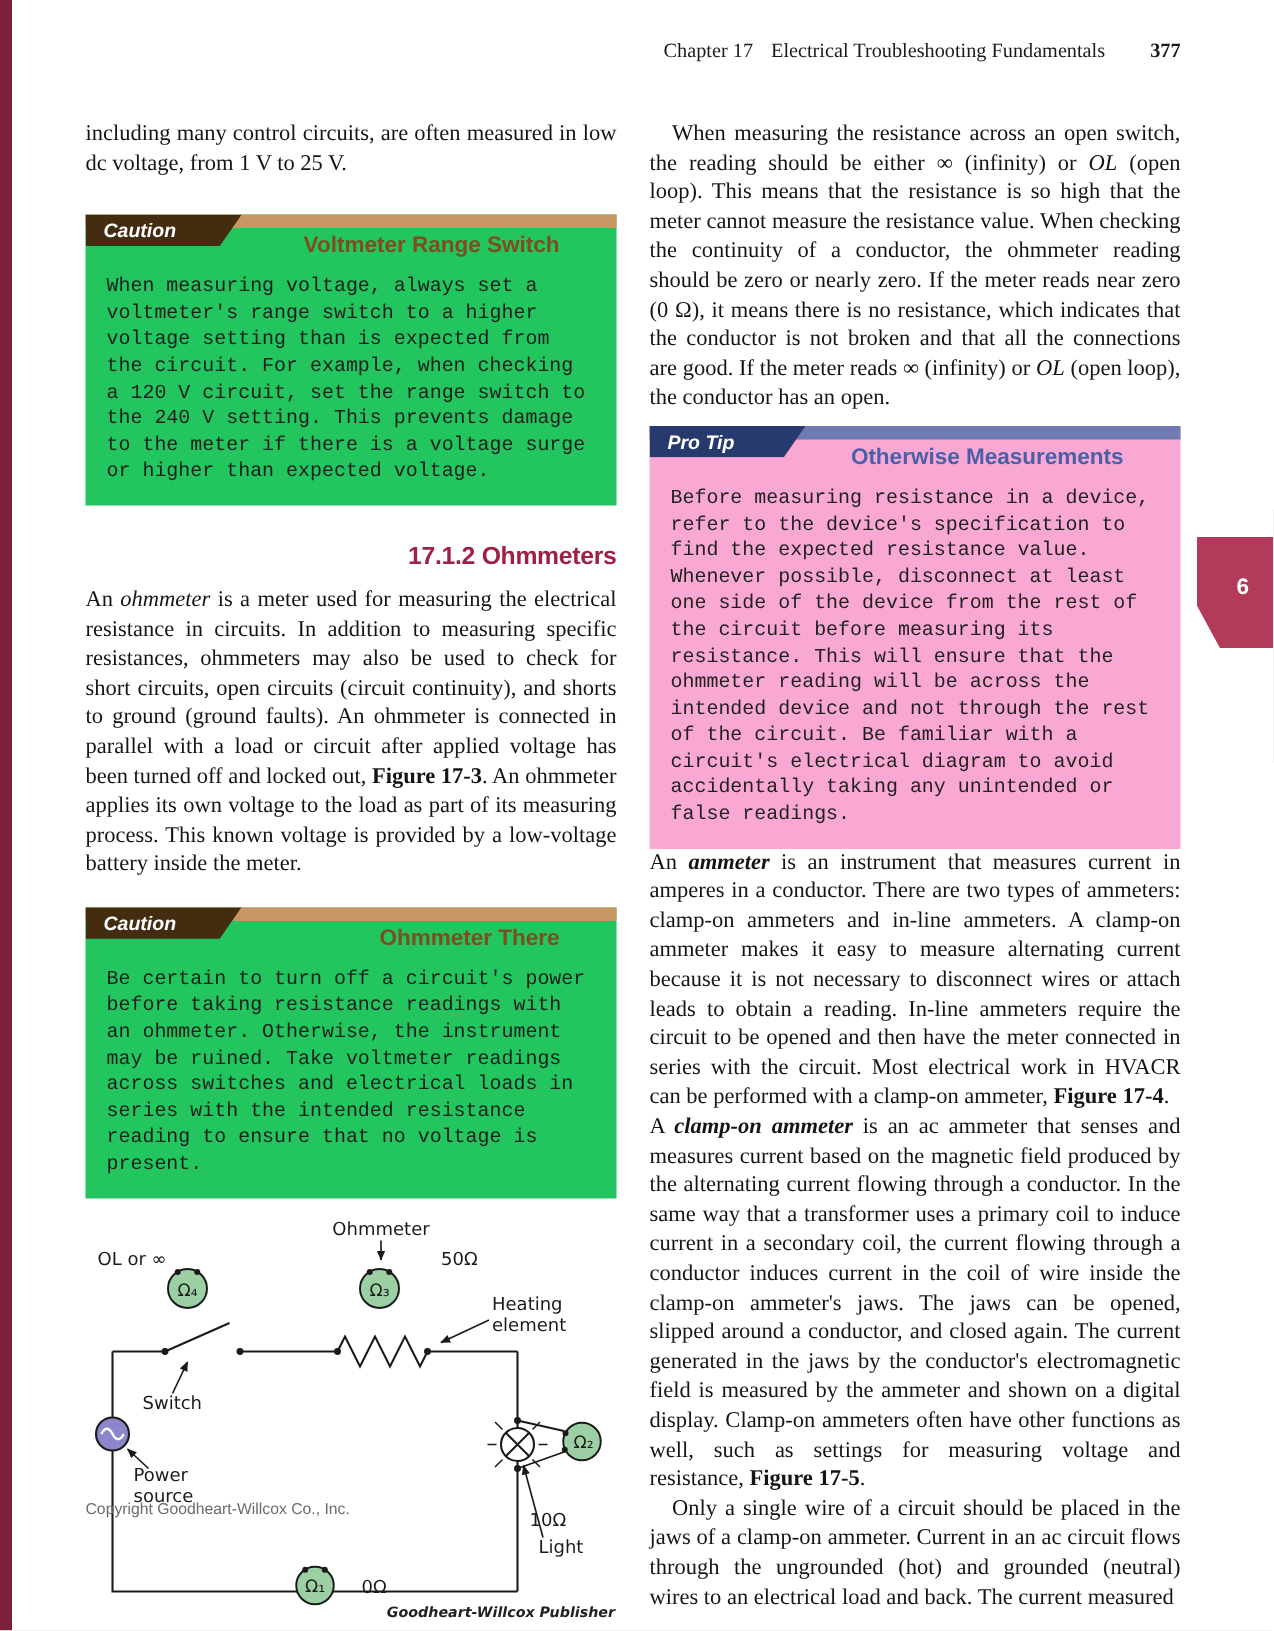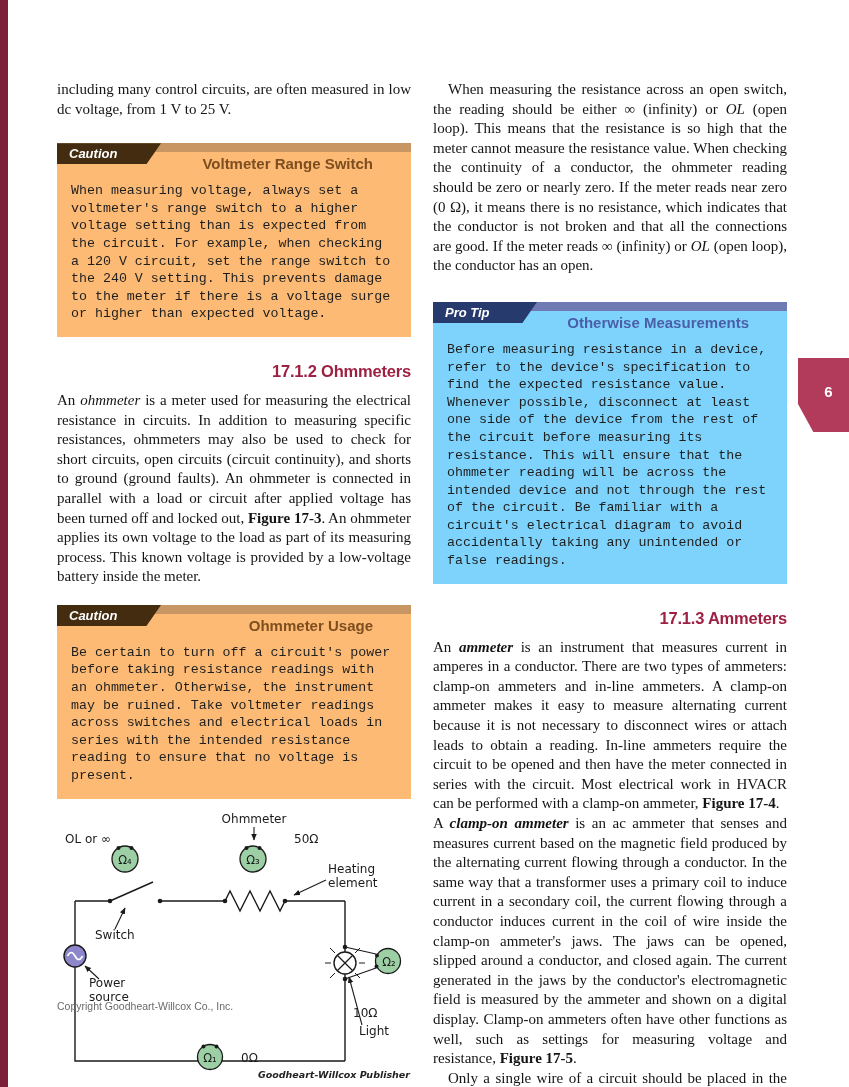--- a/index.html
+++ b/index.html
@@ -49,25 +49,25 @@
     font-style:italic; font-size:13px;
   }
   .note-title {
     position:absolute; top:12px; right:38px;
     font-family:"Liberation Sans",sans-serif; font-weight:700; font-size:15px;
   }
   .note-body {
     padding:8px 14px 14px 14px; font-family:Liberation Mono, monospace;
     font-size:13.3px; line-height:17.6px; color:#1f1f1f;
   }
-  .caution { background:#fdba74; }
+  .caution { background:#22c55e; }
   .caution .note-strip { background:#c79662; }
   .caution .note-tab { background:#432c10; }
   .caution .note-title { color:#7d4e1f; }
-  .protip { background:#7dd3fc; margin-top:26px; }
+  .protip { background:#f9a8d4; margin-top:8px; }
   .protip .note-strip { background:#707bb4; }
   .protip .note-tab { background:#273a6d; }
   .protip .note-title { color:#4a5fa8; }
   .fig { margin-top:12px; }
   .fig-svg { display:block; width:354px; height:272px; }
   .fig-svg text { font-family:"DejaVu Sans",sans-serif; font-size:12px; fill:#1a1a1a; }
   .fig-svg text.meter-label { font-size:11.5px; }
   .fig-svg text.credit { font-size:9.5px; font-style:italic; font-weight:700; fill:#222; }
   .fig-caption {
     margin-top:4px; font-family:"DejaVu Sans",sans-serif; font-size:12.8px;
@@ -83,20 +83,25 @@
 <body>
 
 <div class="page">
 
   <div class="spine-bar"></div>
 
   <div class="side-tab">
     <span>6</span>
   </div>
 
+  <div class="page-header">
+    <span class="chap-label">Chapter 17</span>
+    <span class="chap-title">Electrical Troubleshooting Fundamentals</span>
+    <span class="pnum">377</span>
+  </div>
 
   <div class="columns">
 
     <div class="col">
 
       <p class="body">including many control circuits, are often measured in low dc voltage, from 1 V to 25 V.</p>
 
       <div class="note caution">
         <div class="note-head">
           <div class="note-strip"></div>
@@ -111,21 +116,21 @@
       <h2 class="sec-heading">17.1.2 Ohmmeters</h2>
 
       <p class="body"><span>An </span><span class="ital">ohmmeter</span><span> is a meter used for measuring the electrical resistance in circuits. In addition to measuring specific resistances, ohmmeters may also be used to check for short circuits, open circuits (circuit continuity), and shorts to ground (ground faults). An ohmmeter is connected in parallel with a load or circuit after applied voltage has been turned off and locked out, </span><span class="bold">Figure 17-3</span><span>. An ohmmeter applies its own voltage to the load as part of its measuring process. This known voltage is provided by a low-voltage battery inside the meter.</span></p>
 
       <div class="note caution" style="margin-top:18px;">
         <div class="note-head">
           <div class="note-strip"></div>
           <div class="note-tab">
             <span>Caution</span>
           </div>
-          <div class="note-title">Ohmmeter Usage</div>
+          <div class="note-title">Ohmmeter There</div>
         </div>
         <div class="note-body">Be certain to turn off a circuit's power before taking resistance readings with an ohmmeter. Otherwise, the instrument may be ruined. Take voltmeter readings across switches and electrical loads in series with the intended resistance reading to ensure that no voltage is present.</div>
       </div>
 
       <div class="fig">
         <svg class="fig-svg" viewBox="0 0 354 272">
           <defs>
             <marker id="arr" markerWidth="7" markerHeight="7" refX="5.5" refY="2.5" orient="auto">
               <path d="M0,0 L6,2.5 L0,5 Z" fill="#1a1a1a"></path>
             </marker>
@@ -223,21 +228,20 @@
         <div class="note-head">
           <div class="note-strip"></div>
           <div class="note-tab">
             <span>Pro Tip</span>
           </div>
           <div class="note-title">Otherwise Measurements</div>
         </div>
         <div class="note-body">Before measuring resistance in a device, refer to the device's specification to find the expected resistance value. Whenever possible, disconnect at least one side of the device from the rest of the circuit before measuring its resistance. This will ensure that the ohmmeter reading will be across the intended device and not through the rest of the circuit. Be familiar with a circuit's electrical diagram to avoid accidentally taking any unintended or false readings.</div>
       </div>
 
-      <h2 class="sec-heading">17.1.3 Ammeters</h2>
 
       <p class="body"><span>An </span><span class="bolditalic">ammeter</span><span> is an instrument that measures current in amperes in a conductor. There are two types of ammeters: clamp-on ammeters and in-line ammeters. A clamp-on ammeter makes it easy to measure alternating current because it is not necessary to disconnect wires or attach leads to obtain a reading. In-line ammeters require the circuit to be opened and then have the meter connected in series with the circuit. Most electrical work in HVACR can be performed with a clamp-on ammeter, </span><span class="bold">Figure 17-4</span><span>.</span></p>
 
 
       <p class="body"><span>A </span><span class="bolditalic">clamp-on ammeter</span><span> is an ac ammeter that senses and measures current based on the magnetic field produced by the alternating current flowing through a conductor. In the same way that a transformer uses a primary coil to induce current in a secondary coil, the current flowing through a conductor induces current in the coil of wire inside the clamp-on ammeter's jaws. The jaws can be opened, slipped around a conductor, and closed again. The current generated in the jaws by the conductor's electromagnetic field is measured by the ammeter and shown on a digital display. Clamp-on ammeters often have other functions as well, such as settings for measuring voltage and resistance, </span><span class="bold">Figure 17-5</span><span>.</span></p>
 
       <p class="body indent">Only a single wire of a circuit should be placed in the jaws of a clamp-on ammeter. Current in an ac circuit flows through the ungrounded (hot) and grounded (neutral) wires to an electrical load and back. The current measured</p>
 
     </div>
   </div>

